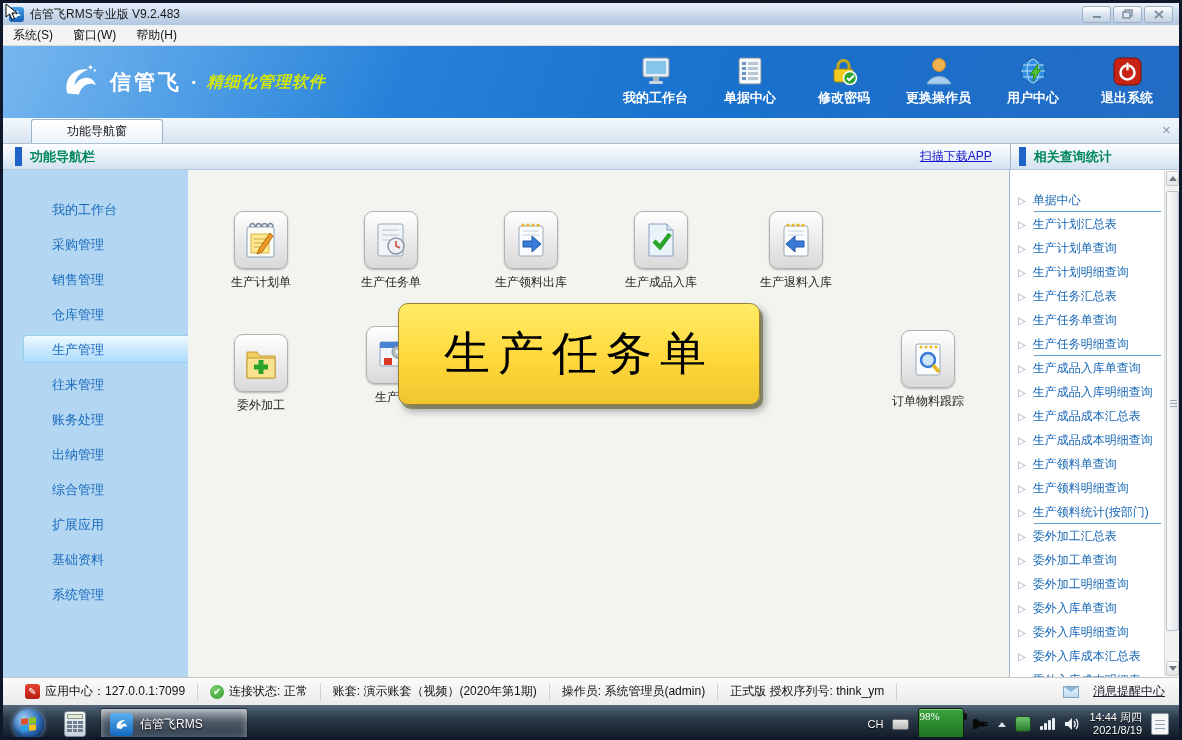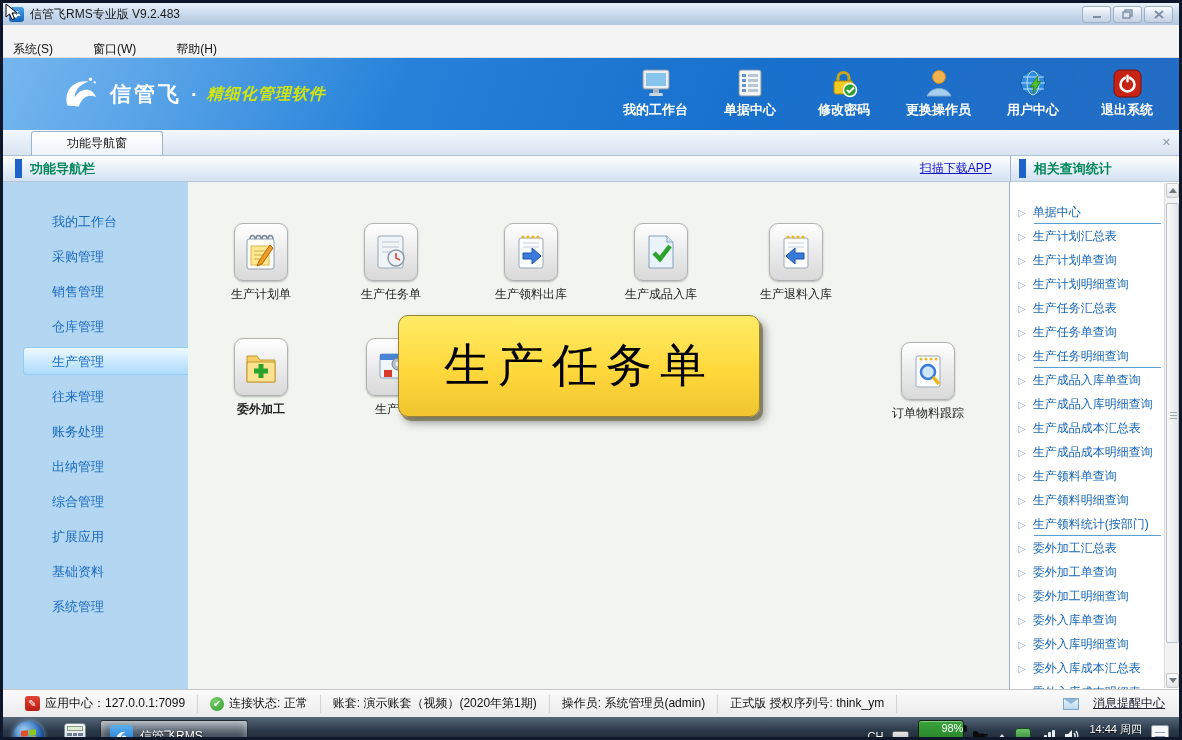--- a/index.html
+++ b/index.html
@@ -11,22 +11,22 @@
   .titlebar{height:22px;background:linear-gradient(#eaf2fb,#c9d9ec 50%,#b2c7e0);
     display:flex;align-items:center;padding:0 6px;font-size:12px;color:#1a1a1a;position:relative;}
   .title-icon{width:15px;height:15px;border-radius:3px;background:linear-gradient(#4aa0e8,#1262b8);
     display:inline-flex;align-items:center;justify-content:center;margin-right:6px;flex:none;}
   .cursor{position:absolute;left:1px;top:0;z-index:5;}
   .win-controls{margin-left:auto;display:flex;gap:2px;}
   .win-btn{width:29px;height:17px;border:1px solid #9fb0c4;border-radius:3px;
     background:linear-gradient(#fdfefe,#dbe5f0 50%,#c4d2e2);display:flex;align-items:center;justify-content:center;}
 
   
-  .menubar{height:21px;background:#f4f4f4;border-bottom:1px solid #dcdcdc;display:flex;
-    gap:40px;padding:16px 10px;font-size:12px;color:#111;}
+  .menubar{height:21px;background:#f4f4f4;border-bottom:1px solid #dcdcdc;display:flex;align-items:center;
+    gap:20px;padding:10px 10px;font-size:12px;color:#111;}
   .menubar span{cursor:default;}
 
   
   .header{height:72px;position:relative;display:flex;align-items:center;justify-content:space-between;
     background:linear-gradient(110deg,#3b97e8 0%,#1f7bd4 45%,#0b5cbe 100%);padding:0 14px 0 56px;}
   .header::after{content:"";position:absolute;inset:0;pointer-events:none;
     background:linear-gradient(115deg,rgba(255,255,255,.30) 0%,rgba(255,255,255,0) 34%,rgba(255,255,255,0) 62%,rgba(255,255,255,.10) 100%);}
   .brand{display:flex;align-items:center;gap:9px;color:#fff;z-index:1;}
   .brand-name{font-size:21px;font-weight:bold;letter-spacing:3px;}
   .brand-sep{font-size:20px;font-weight:bold;}
@@ -126,22 +126,22 @@
     border:1px solid rgba(0,0,0,.6);border-radius:3px;
     background:linear-gradient(rgba(255,255,255,.50),rgba(255,255,255,.18) 45%,rgba(120,160,200,.25));
     box-shadow:inset 0 0 8px rgba(255,255,255,.45);}
   .task-logo{width:23px;height:23px;border-radius:4px;background:linear-gradient(#5ab0f0,#1268c0);
     display:flex;align-items:center;justify-content:center;flex:none;}
   .task-label{color:#fff;font-size:12px;text-shadow:0 1px 2px #000;}
   .tray{margin-left:auto;display:flex;align-items:center;gap:9px;color:#fff;font-size:11px;padding-right:6px;}
   .tray .lang{text-shadow:0 1px 1px #000;padding-left:20px;}
   .kb-icon{width:17px;height:11px;background:linear-gradient(#e8e8e8,#b8b8b8);border:1px solid #666;border-radius:2px;}
   .battery{width:46px;height:33px;border:1px solid #0c200c;border-radius:3px;position:relative;
-    background:linear-gradient(#39a43c,#1c701e);color:#fff;font-size:11px;text-align:right;line-height:15px;
-    box-shadow:inset 0 1px 0 rgba(255,255,255,.4);}
+    background:linear-gradient(#39a43c,#1c701e);color:#fff;font-size:11px;text-align:left;line-height:15px;
+    box-shadow:inset 0 1px 0 rgba(255,255,255,.4);font-family:Liberation Serif, serif;}
   .battery::after{content:"";position:absolute;right:-4px;top:4px;width:3px;height:7px;background:#111;border-radius:0 2px 2px 0;}
   .tray-up{width:0;height:0;border-left:4px solid transparent;border-right:4px solid transparent;border-bottom:5px solid #d8e0e8;}
   .tray-app{width:16px;height:16px;border-radius:3px;background:linear-gradient(#6cc46c,#2a7a2e);border:1px solid #1a4a1c;}
   .sig{display:flex;align-items:flex-end;gap:1px;height:12px;}
   .sig i{width:3px;background:#e8eef4;border-radius:1px;}
   .clock{text-align:right;line-height:13px;text-shadow:0 1px 1px #000;}
   .notes-icon{width:18px;height:22px;background:#f4f6f8;border:1px solid #8a96a2;border-radius:2px;padding:3px 2px;}
   .notes-icon i{display:block;height:1px;background:#8ca0b4;margin:3px 1px;}
 </style>
 </head>
@@ -350,21 +350,21 @@
               <circle cx="16" cy="6" r="1.6" fill="#e8b820"></circle>
               <circle cx="21" cy="6" r="1.6" fill="#e8b820"></circle>
               <circle cx="26" cy="6" r="1.6" fill="#e8b820"></circle>
               <path d="M11 12 h16 M11 16 h16" stroke="#c4d0dc"></path>
               <path d="M27 22 h-9 v-5 l-9 8 l9 8 v-5 h9 Z" fill="#3a7ad8" stroke="#1e54a8"></path>
             </svg>
           </div>
         <span>生产退料入库</span>
       </div>
 
-      <div class="icon-cell" style="left:18px;top:156px;font-weight:bold;">
+      <div class="icon-cell" style="left:18px;top:164px;">
         <div class="big-icon">
             <svg width="38" height="42" viewBox="0 0 38 42">
               <path d="M5 10 h10 l3 4 h15 v22 h-28 Z" fill="#f4cf66" stroke="#c09a30"></path>
               <path d="M5 16 h28 v20 h-28 Z" fill="#fbe291" stroke="#c09a30"></path>
               <path d="M19 18 v14 M12 25 h14" stroke="#2aa32a" stroke-width="5"></path>
             </svg>
           </div>
         <span>委外加工</span>
       </div>
       <div class="icon-cell" style="left:150px;top:156px;">

